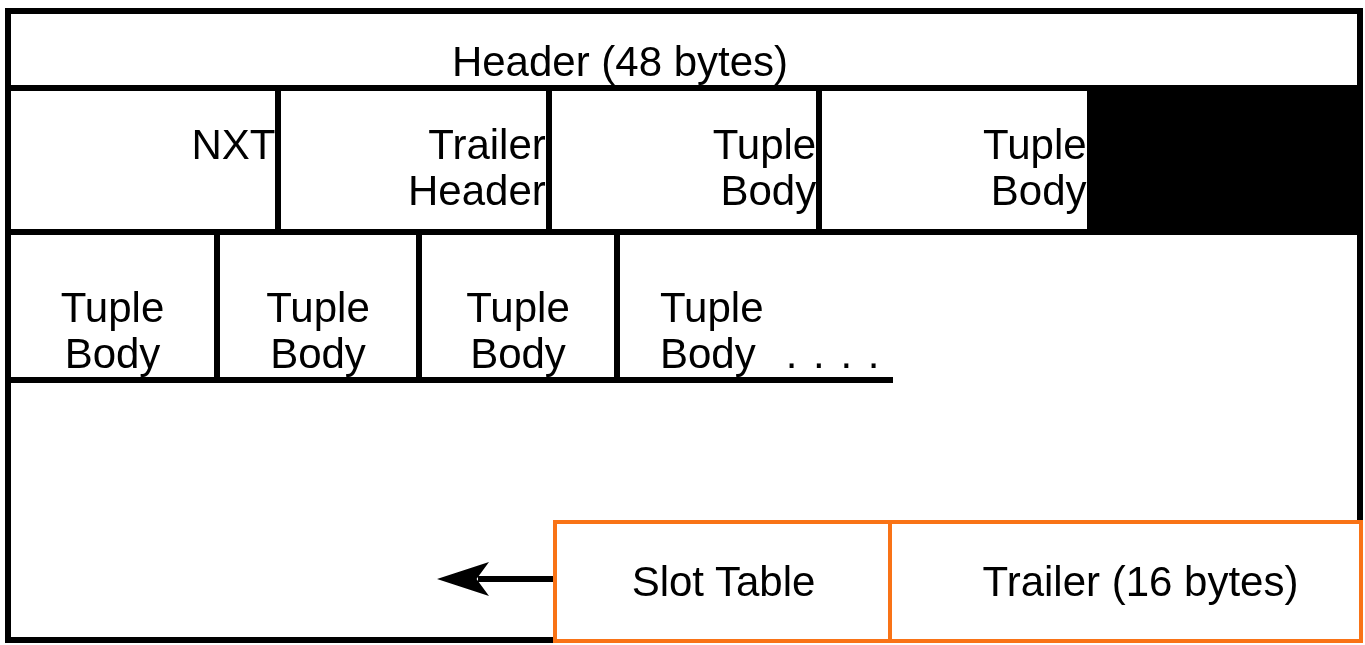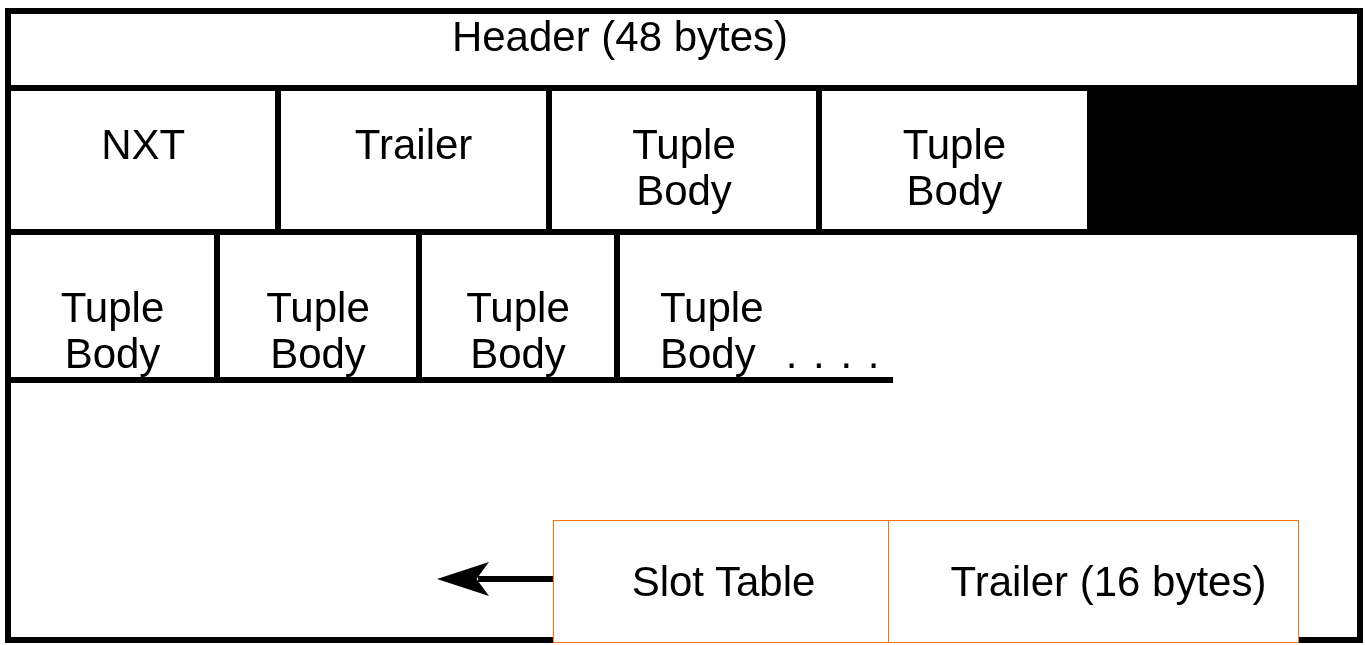--- a/index.html
+++ b/index.html
@@ -30,21 +30,21 @@
     position: absolute;
     left: 11px; top: 91px;
     width: 1346px; height: 138px;
     display: grid;
     grid-template-columns: repeat(5, 1fr);
     gap: 6px;
     background: #000;
   }
   .row2 .cell {
     background: #fff;
-    text-align: center;
+    text-align: right;
     padding-top: 31px;
     box-sizing: border-box;
     overflow: hidden;
   }
 
   .row3 {
     position: absolute;
     left: 11px; top: 235px;
     width: 1346px; height: 142px;
     display: grid;
@@ -57,36 +57,36 @@
     text-align: center;
     padding-top: 50px;
     box-sizing: border-box;
     overflow: hidden;
   }
   .row3 .cell.open { text-align: left; padding-left: 40px; }
   .dots { margin-left: 30px; letter-spacing: 2px; white-space: pre; }
 
   .box {
     position: absolute;
-    border: 1px solid #f97316;
+    border: 4px solid #f97316;
     box-sizing: border-box;
     background: #fff;
     display: flex;
     align-items: center;
     justify-content: center;
   }
   .slot-box    { left: 553px; top: 520px; width: 341px; height: 123px; }
-  .trailer-box { left: 888px; top: 520px; width: 411px; height: 123px; padding-left: 30px; }
+  .trailer-box { left: 888px; top: 520px; width: 475px; height: 123px; padding-left: 30px; }
 
   .header-cell {
     position: absolute;
     left: 5px; top: 14px;
     width: 1230px; height: 71px;
     display: flex;
-    align-items: flex-start;
+    align-items: flex-end;
     justify-content: center;
   }
 
   .arrow-tail {
     position: absolute;
     left: 478px; top: 576px;
     width: 81px; height: 6px;
     background: #000;
   }
   .arrow-head {
@@ -110,20 +110,21 @@
   </div>
   <div class="hline divider-header"></div>
 
   <div class="row2">
     <div class="cell">
       <div class="line">NXT</div>
       <div class="line"></div>
     </div>
     <div class="cell">
       <div class="line">Trailer</div>
+      <div class="line">Header</div>
     </div>
     <div class="cell">
       <div class="line">Tuple</div>
       <div class="line">Body</div>
     </div>
     <div class="cell">
       <div class="line">Tuple</div>
       <div class="line">Body</div>
     </div>
   </div>

